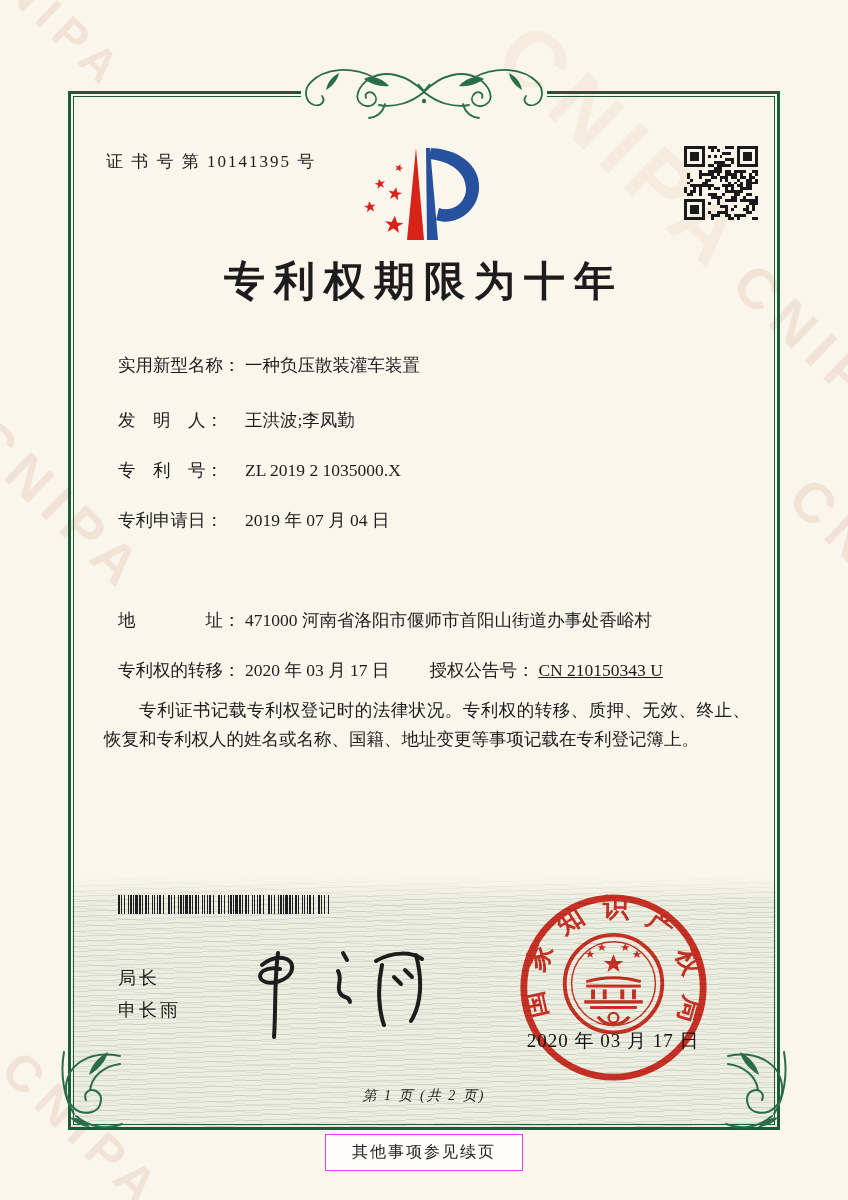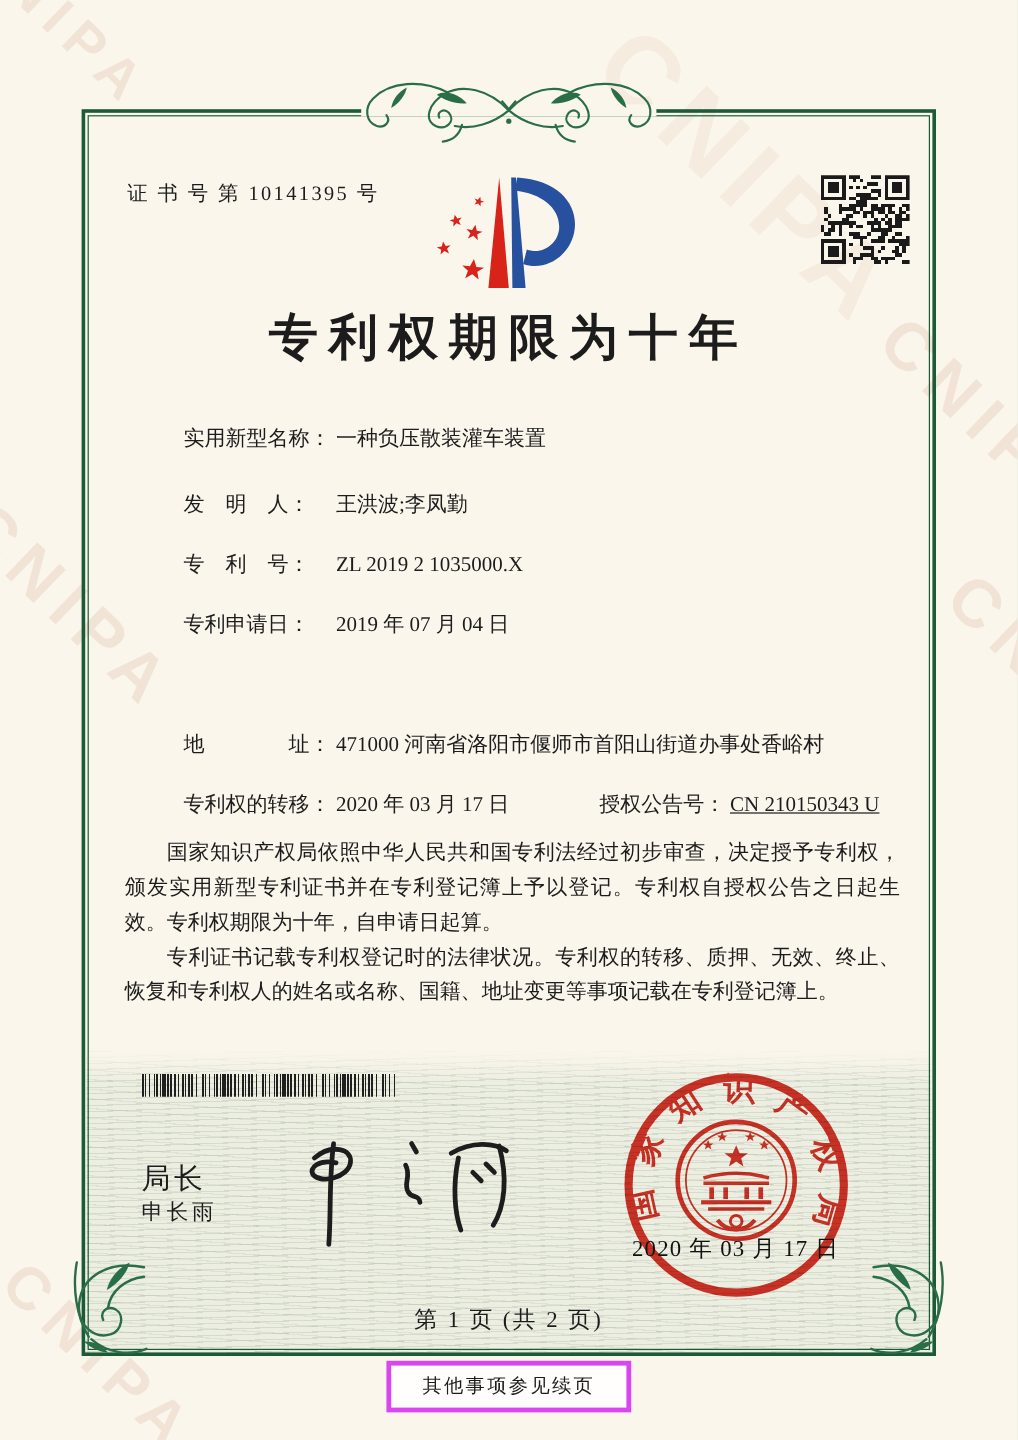--- a/index.html
+++ b/index.html
@@ -22,40 +22,40 @@
   .ornament{position:absolute;left:287px;top:60px;z-index:2;}
   .corner{position:absolute;top:1048px;z-index:2;}
   .corner.left{left:56px;}
   .corner.right{left:722px;transform:scaleX(-1);}
   .cert-no{position:absolute;left:106px;top:150px;font-size:17px;letter-spacing:2px;z-index:3;}
   .logo{position:absolute;left:346px;top:134px;z-index:3;}
   .qr{position:absolute;left:684px;top:146px;width:74px;height:74px;z-index:3;}
   .doc-title{position:absolute;left:0;top:254px;width:100%;text-align:center;font-size:41px;font-weight:bold;
              letter-spacing:9px;z-index:3;}
   .field{position:absolute;left:118px;font-size:17.5px;white-space:nowrap;z-index:3;}
-  .flabel{display:inline-block;min-width:127px;margin-left:35px;}
+  .flabel{display:inline-block;min-width:127px;}
   .fvalue{}
   .grant-no{margin-left:40px;text-decoration:underline;}
   .grant-no .flabel{min-width:0;margin-right:4px;}
   .body-text{position:absolute;left:104px;top:696px;width:646px;font-size:17.5px;line-height:29px;
              text-align:justify;z-index:3;}
   .body-text p{margin:0;text-indent:2em;}
   .barcode{position:absolute;left:118px;top:895px;z-index:3;}
   .sig-title{position:absolute;left:118px;top:966px;font-family:"Liberation Sans","DejaVu Sans",sans-serif;
-             font-size:24px;letter-spacing:3px;z-index:3;}
+             font-size:18px;letter-spacing:3px;z-index:3;}
   .sig-name{position:absolute;left:118px;top:998px;font-family:"Liberation Sans","DejaVu Sans",sans-serif;
             font-size:18px;letter-spacing:3px;z-index:3;}
   .signature{position:absolute;left:248px;top:933px;z-index:3;}
   .seal{position:absolute;left:516px;top:890px;z-index:4;mix-blend-mode:multiply;opacity:.95;}
   .seal-date{position:absolute;left:520px;top:1028px;width:186px;text-align:center;font-size:19px;
              color:#111;z-index:5;letter-spacing:1px;}
-  .page-info{position:absolute;left:0;top:1087px;width:100%;text-align:center;font-size:19px;
-             letter-spacing:2px;z-index:3;}
+  .page-info{position:absolute;left:0;top:1087px;width:100%;text-align:center;font-size:14px;
+             letter-spacing:2px;z-index:3;font-style:italic;}
   .note{position:absolute;left:50%;top:1134px;transform:translateX(-50%);padding:7px 26px;
-        background:rgba(255,255,255,0.85);border:4px solid #d946ef;font-size:16px;letter-spacing:2px;z-index:3;}
+        background:rgba(255,255,255,0.85);border:1px solid #d946ef;font-size:16px;letter-spacing:2px;z-index:3;}
   svg{display:block;}
 </style>
 </head>
 <body>
 
 <div class="page">
 
   <span class="wm" style="left:-45px;top:-12px;font-size:46px;">CNIPA</span>
   <span class="wm" style="left:468px;top:98px;font-size:86px;color:rgba(206,160,132,0.13);">CNIPA</span>
   <span class="wm" style="left:712px;top:318px;font-size:56px;">CNIPA</span>
@@ -439,21 +439,20 @@
     <span class="flabel">专利申请日：</span><span class="fvalue">2019 年 07 月 04 日</span>
   </div>
   <div class="field" style="top:608px;">
     <span class="flabel">地　　　　址：</span><span class="fvalue">471000 河南省洛阳市偃师市首阳山街道办事处香峪村</span>
   </div>
   <div class="field" style="top:658px;">
     <span class="flabel">专利权的转移：</span><span class="fvalue">2020 年 03 月 17 日</span><span class="grant-no"><span class="flabel">授权公告号：</span><span class="fvalue">CN 210150343 U</span></span>
   </div>
 
   <div class="body-text">
-    <p>国家知识产权局依照中华人民共和国专利法经过初步审查，决定授予专利权，颁发实用新型专利证书并在专利登记簿上予以登记。专利权自授权公告之日起生效。专利权期限为十年，自申请日起算。</p>
     <p>专利证书记载专利权登记时的法律状况。专利权的转移、质押、无效、终止、恢复和专利权人的姓名或名称、国籍、地址变更等事项记载在专利登记簿上。</p>
   </div>
 
   <div class="barcode">
     <svg id="barcode-svg" width="216" height="19" viewBox="0 0 216 19" shape-rendering="crispEdges" fill="#1f1f1f">
         <rect x="0" y="0" width="2" height="19"></rect>
         <rect x="3" y="0" width="1" height="19"></rect>
         <rect x="6" y="0" width="1" height="19"></rect>
         <rect x="10" y="0" width="1" height="19"></rect>
         <rect x="12" y="0" width="2" height="19"></rect>

